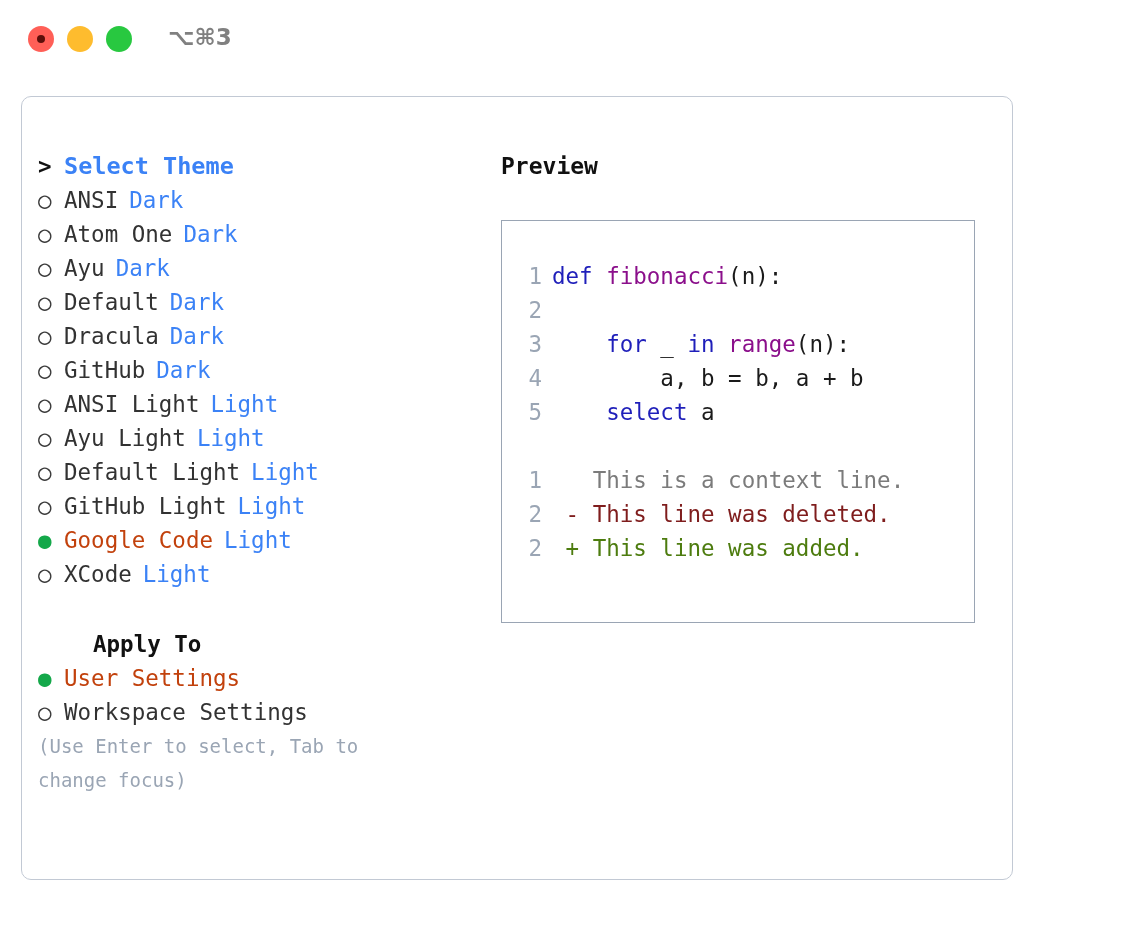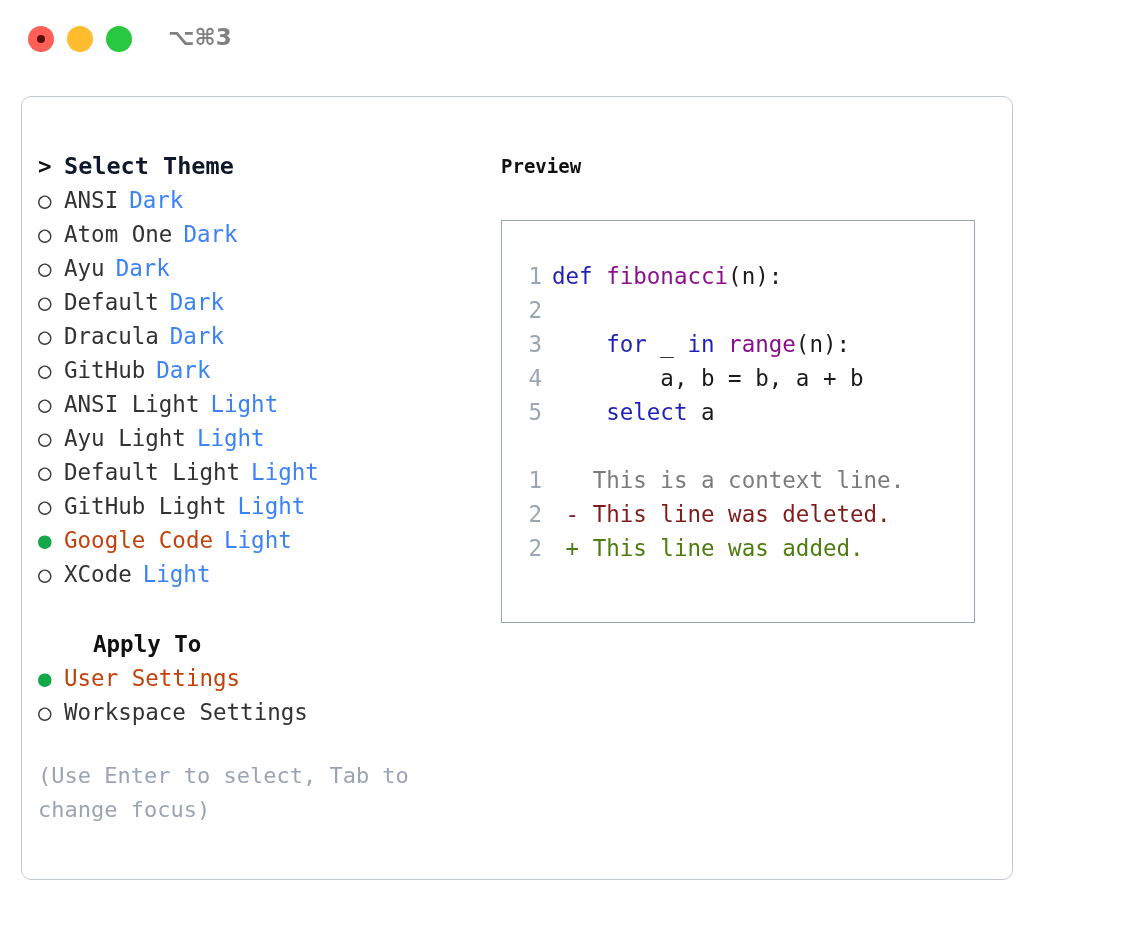--- a/index.html
+++ b/index.html
@@ -114,21 +114,21 @@
     color: #3b3b3b;
   }
   .marker.bullet-on {
     color: #14a84a;
   }
   .marker.prompt {
     color: #111111;
     font-weight: 700;
   }
   .row-title {
-    color: #0f172a;
+    color: #3b82f6;
     font-weight: 700;
     font-size: 23.5px;
   }
   .row-label {
     color: #323232;
   }
   .row-label.selected {
     color: #c2410c;
   }
   .row-tag {
@@ -136,37 +136,36 @@
     margin-left: 11px;
   }
   .row.head .row-label {
     color: #111111;
     font-weight: 700;
     margin-left: 29px;
   }
   .spacer-sm { height: 36px; }
 
   .hint {
-    margin-top: 30px;
     color: #9aa5b4;
-    font-size: 22px;
+    font-size: 19px;
     line-height: 34px;
     width: 420px;
     white-space: pre-wrap;
   }
 
   
   .right-col {
     position: absolute;
     left: 479px;
     top: 52px;
     width: 500px;
   }
   .preview-title {
-    font-size: 19px;
+    font-size: 23px;
     color: #111111;
     font-weight: 700;
     line-height: 34px;
   }
   .preview-box {
     margin-top: 37px;
     width: 474px;
     height: 403px;
     border: 1px solid #9aa5b4;
     box-sizing: border-box;

